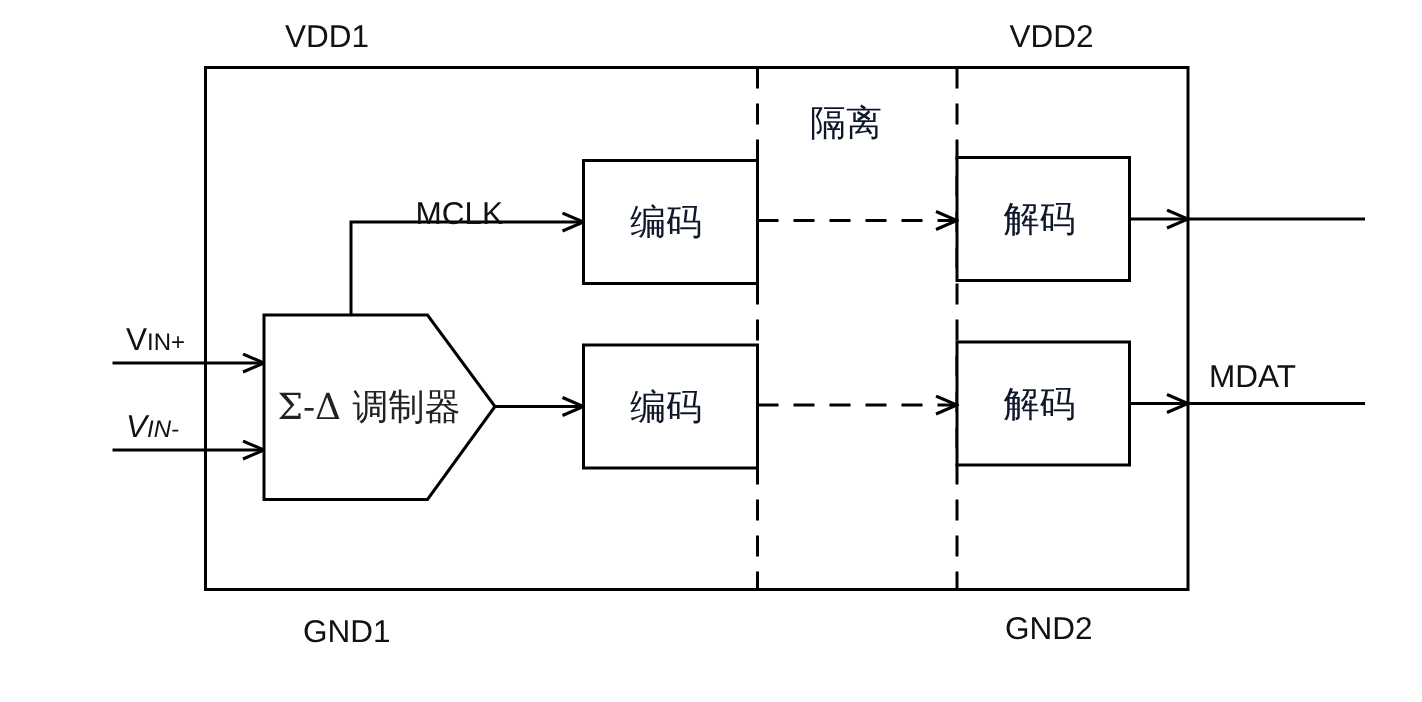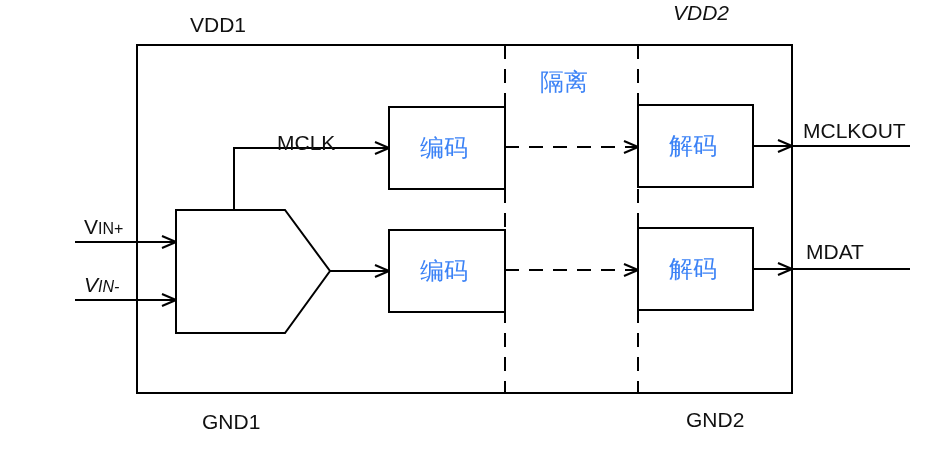--- a/index.html
+++ b/index.html
@@ -1,20 +1,20 @@
 <!DOCTYPE html>
 <html><head>
   <meta charset="utf-8">
   <style>
     html, body { margin: 0; padding: 0; background: #ffffff; }
     body { width: 948px; height: 468px; overflow: hidden; }
     #stage { position: relative; width: 948px; height: 363px; }
     svg { position: absolute; left: 0; top: 0; }
     .label { position: absolute; font-family: "Liberation Sans", "DejaVu Sans", sans-serif; font-size: 21px; color: #111; white-space: nowrap; line-height: 1; }
-    .cjk { position: absolute; font-family: "DejaVu Serif", "Liberation Serif", serif; font-size: 24px; color: #3b82f6; white-space: nowrap; line-height: 1; }
+    .cjk { position: absolute; font-family: "DejaVu Serif", "Liberation Serif", serif; font-size: 24px; color: #0f172a; white-space: nowrap; line-height: 1; }
     .sub { font-size: 16px; }
   </style>
 </head>
 <body>
 
 <div id="stage">
   <svg width="948" height="468" viewBox="0 0 948 468">
     <defs>
       <marker id="arrow" markerWidth="16" markerHeight="14" refX="15" refY="7" orient="auto" markerUnits="userSpaceOnUse">
         <path d="M1,1 L15,7 L1,13" fill="none" stroke="#000" stroke-width="2"></path>
@@ -44,31 +44,31 @@
     <line x1="505" y1="147" x2="638" y2="147" stroke="#000" stroke-width="2" stroke-dasharray="14,10" marker-end="url(#arrow)"></line>
     <line x1="505" y1="270" x2="638" y2="270" stroke="#000" stroke-width="2" stroke-dasharray="14,10" marker-end="url(#arrow)"></line>
 
     <line x1="753" y1="146" x2="792" y2="146" stroke="#000" stroke-width="2" marker-end="url(#arrow)"></line>
     <line x1="792" y1="146" x2="910" y2="146" stroke="#000" stroke-width="2"></line>
     <line x1="753" y1="269" x2="792" y2="269" stroke="#000" stroke-width="2" marker-end="url(#arrow)"></line>
     <line x1="792" y1="269" x2="910" y2="269" stroke="#000" stroke-width="2"></line>
   </svg>
 
   <div class="label" style="left:190px; top:14px;">VDD1</div>
-  <div class="label" style="left:673px; top:2px;font-style:italic;">VDD2</div>
+  <div class="label" style="left:673px; top:14px;">VDD2</div>
   <div class="label" style="left:202px; top:411px;">GND1</div>
-  <div class="label" style="left:670px; top:409px;margin-left:16px;">GND2</div>
+  <div class="label" style="left:670px; top:409px;">GND2</div>
 
   <div class="cjk" style="left:540px; top:70px;">隔离</div>
 
   <div class="label" style="left:84px; top:216px;"><span>V</span><span class="sub">IN+</span></div>
   <div class="label" style="left:84px; top:274px;font-style:italic;"><span>V</span><span class="sub">IN-</span></div>
 
+  <div class="cjk" style="left:185px; top:259px; color:#222;">Σ-Δ 调制器</div>
 
   <div class="label" style="left:277px; top:132px;">MCLK</div>
-  <div class="label" style="left:803px; top:120px;">MCLKOUT</div>
   <div class="label" style="left:806px; top:241px;">MDAT</div>
 
   <div class="cjk" style="left:420px; top:136px;">编码</div>
   <div class="cjk" style="left:420px; top:259px;">编码</div>
   <div class="cjk" style="left:669px; top:134px;">解码</div>
   <div class="cjk" style="left:669px; top:257px;">解码</div>
 </div>
 
 </body></html>

